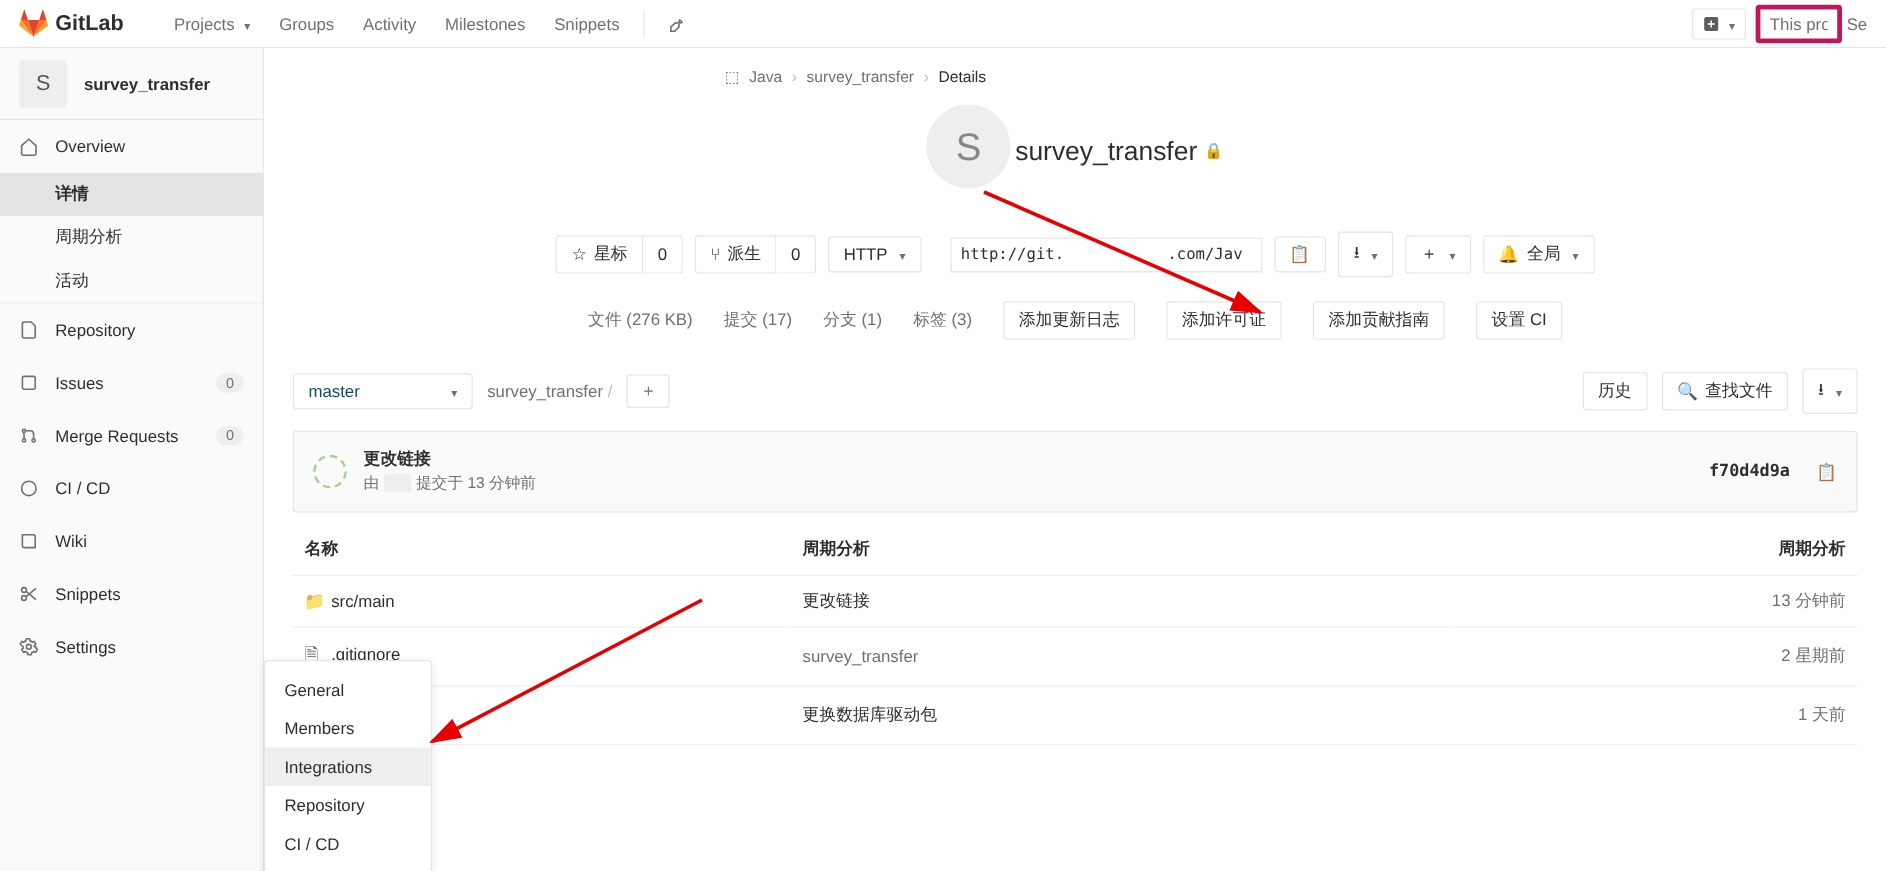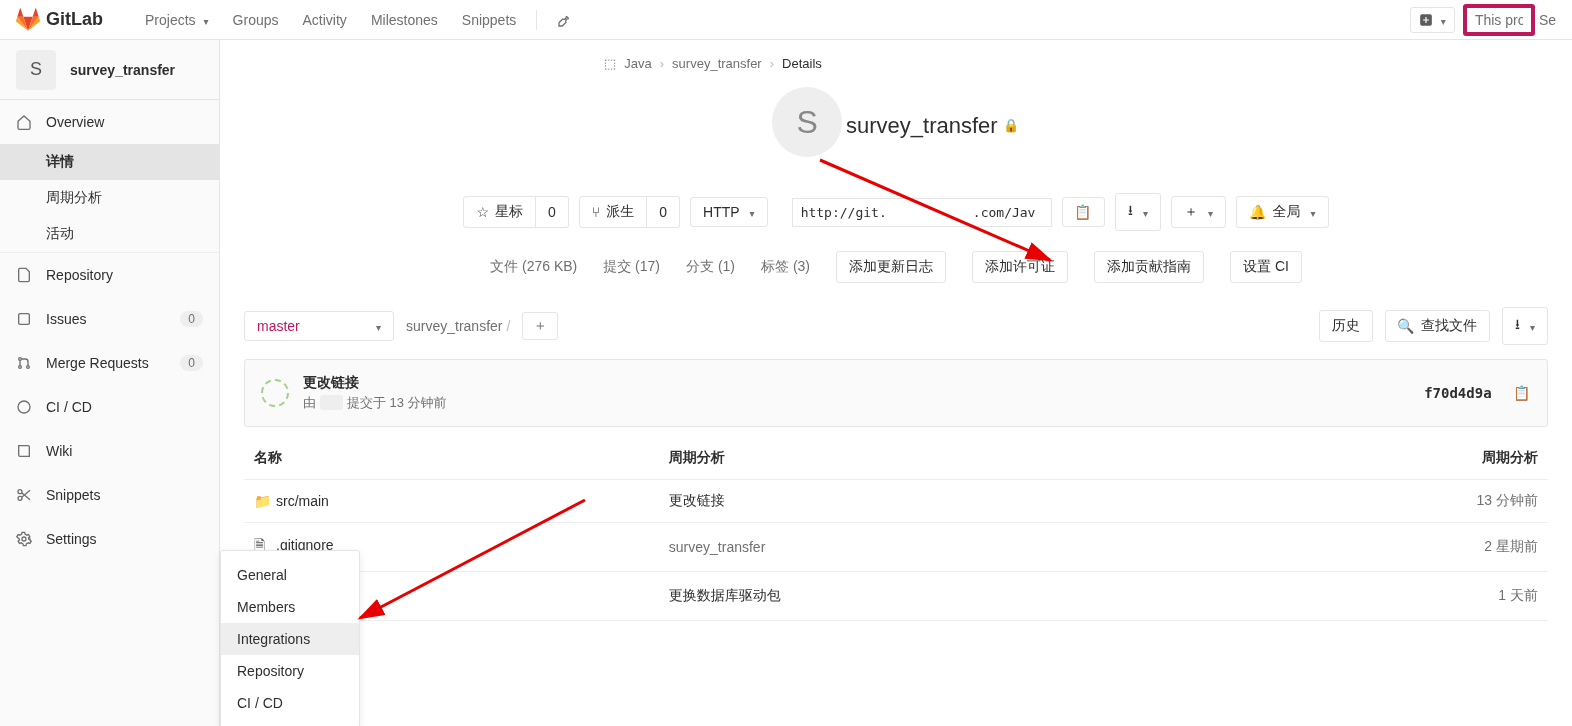--- a/index.html
+++ b/index.html
@@ -60,21 +60,21 @@
 .btn-group .btn:last-child { border-radius: 0 3px 3px 0; border-left: none; }
 .url-input { border: 1px solid #e5e5e5; padding: 6px 8px; width: 260px; font-family: monospace; font-size: 13px; color: #2e2e2e; margin-left: 14px; }
 
 
 .stats-row { display: flex; justify-content: center; align-items: center; gap: 26px; margin-bottom: 24px; font-size: 14px; color: #707070; flex-wrap: wrap; }
 .stats-row .stat { cursor: pointer; }
 .stats-row .boxed { border: 1px solid #e5e5e5; border-radius: 3px; padding: 6px 12px; color: #2e2e2e; }
 
 
 .repo-bar { display: flex; align-items: center; gap: 12px; margin-bottom: 14px; }
-.repo-bar .branch { border: 1px solid #e5e5e5; border-radius: 3px; padding: 6px 12px; width: 150px; display: flex; align-items: center; justify-content: space-between; color: #be185d; cursor: pointer; }
+.repo-bar .branch { border: 1px solid #e5e5e5; border-radius: 3px; padding: 6px 12px; width: 150px; display: flex; align-items: center; justify-content: space-between; color: #0c4a6e; cursor: pointer; }
 .repo-bar .path { color: #707070; }
 .repo-bar .path .slash { color: #bbb; }
 .repo-bar .plus { border: 1px solid #e5e5e5; border-radius: 3px; padding: 4px 10px; color: #707070; cursor: pointer; }
 .repo-bar .spacer { flex: 1; }
 
 
 .commit-panel { border: 1px solid #e5e5e5; border-radius: 3px; background: #fafafa; padding: 14px 16px; display: flex; align-items: center; gap: 14px; margin-bottom: 10px; }
 .commit-panel .ci-icon { width: 28px; height: 28px; border: 2px dashed #a8d08d; border-radius: 50%; }
 .commit-panel .info { flex: 1; }
 .commit-panel .info .ct { font-weight: 600; }

